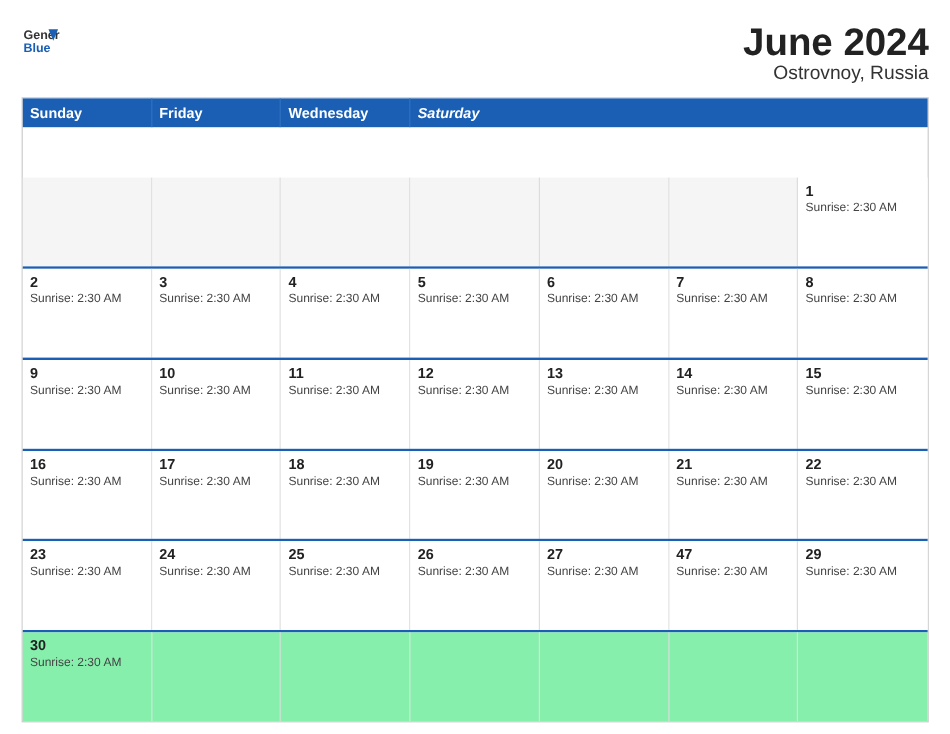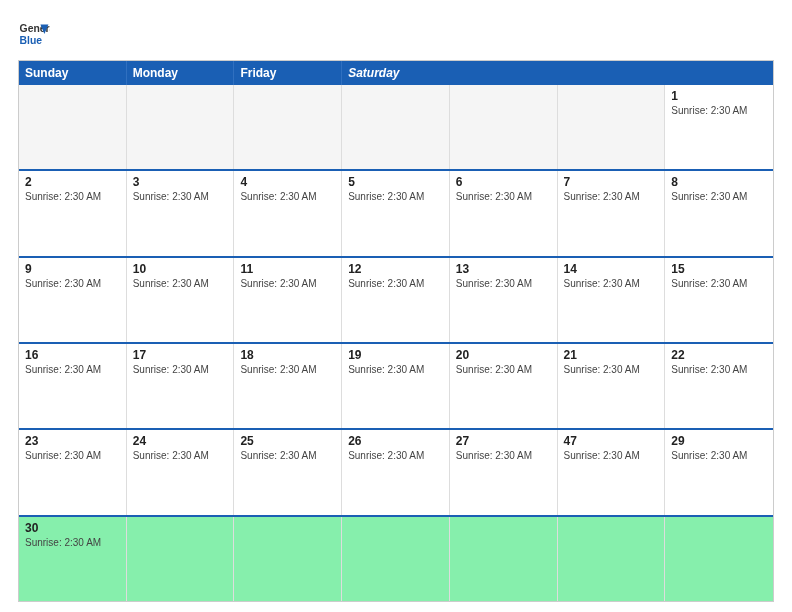--- a/index.html
+++ b/index.html
@@ -43,20 +43,21 @@
     }
     .calendar-subtitle {
       font-size: 16px;
       color: #333;
     }
     .calendar {
       flex: 1;
       display: flex;
       flex-direction: column;
       border: 1px solid #ccc;
+      gap: 42px;
     }
     .cal-header {
       display: grid;
       grid-template-columns: repeat(7, 1fr);
       background: #1a5fb4;
     }
     .cal-header-cell {
       color: #fff;
       font-size: 12px;
       font-weight: bold;
@@ -105,27 +106,31 @@
 
 <div class="page">
   <div class="header-row">
     <div class="logo">
       <svg class="logo-icon" viewBox="0 0 40 40">
         <text x="2" y="18" font-size="13" font-weight="bold" fill="#333">General</text>
         <text x="2" y="32" font-size="13" font-weight="bold" fill="#1a5fb4">Blue</text>
         <polygon points="28,8 38,8 33,20" fill="#1a5fb4"></polygon>
       </svg>
     </div>
+    <div class="title-block">
+      <div class="calendar-title">June 2024</div>
+      <div class="calendar-subtitle">Ostrovnoy, Russia</div>
+    </div>
   </div>
 
   <div class="calendar">
     <div class="cal-header">
     <div class="cal-header-cell">Sunday</div>
-        <div class="cal-header-cell">Monday</div>
         <div class="cal-header-cell">Friday</div>
+        <div class="cal-header-cell">Wednesday</div>
         <div class="cal-header-cell">Saturday</div>
       </div>
     <div class="cal-body">
     <div class="cal-row">
           <div class="cal-cell empty"></div>
           <div class="cal-cell empty"></div>
           <div class="cal-cell empty"></div>
           <div class="cal-cell empty"></div>
           <div class="cal-cell empty"></div>
           <div class="cal-cell empty"></div>

